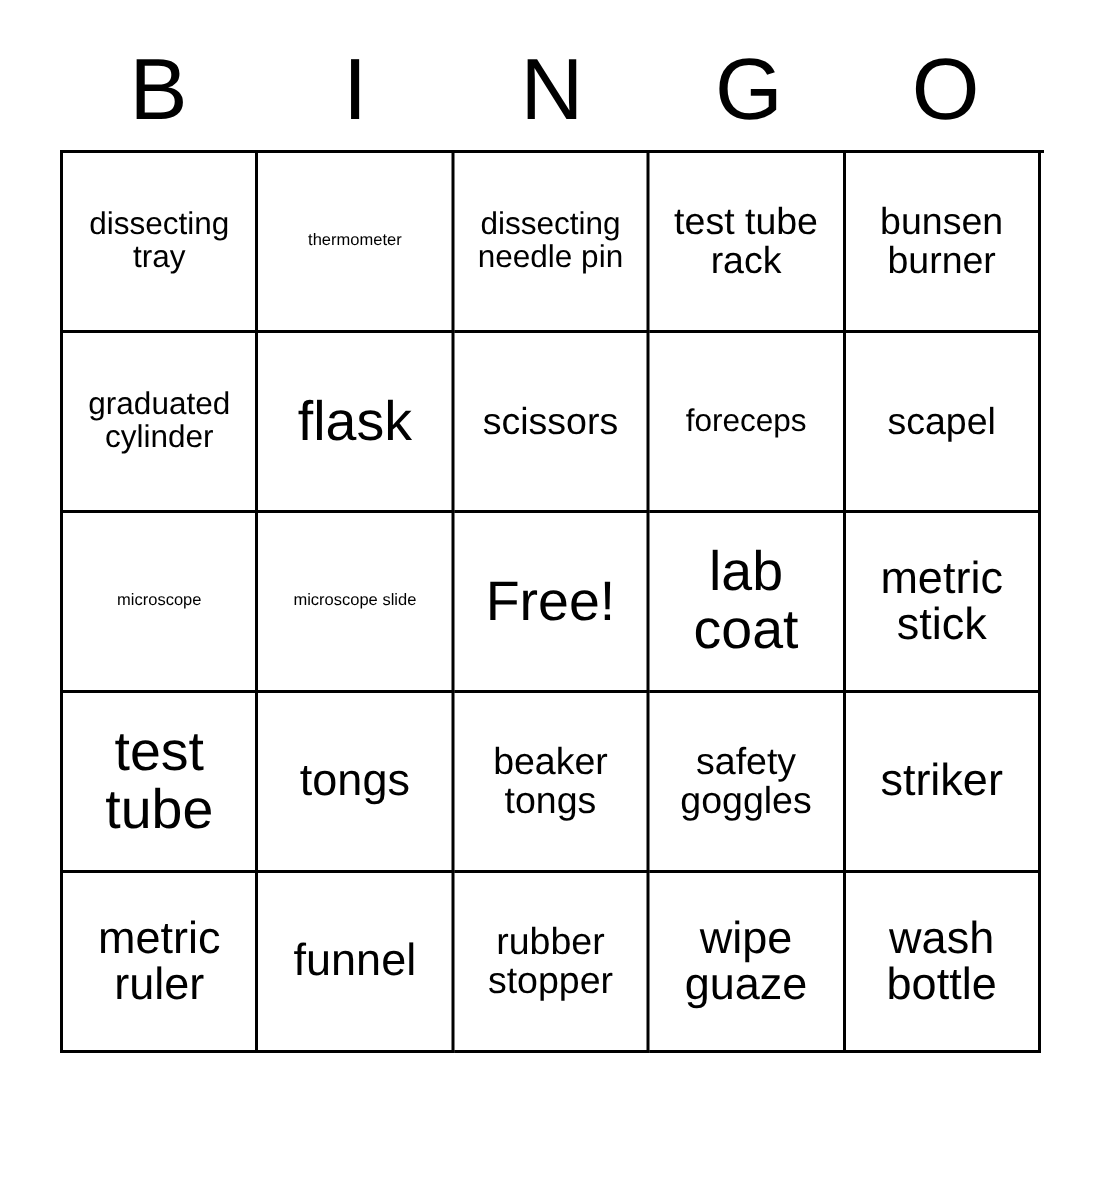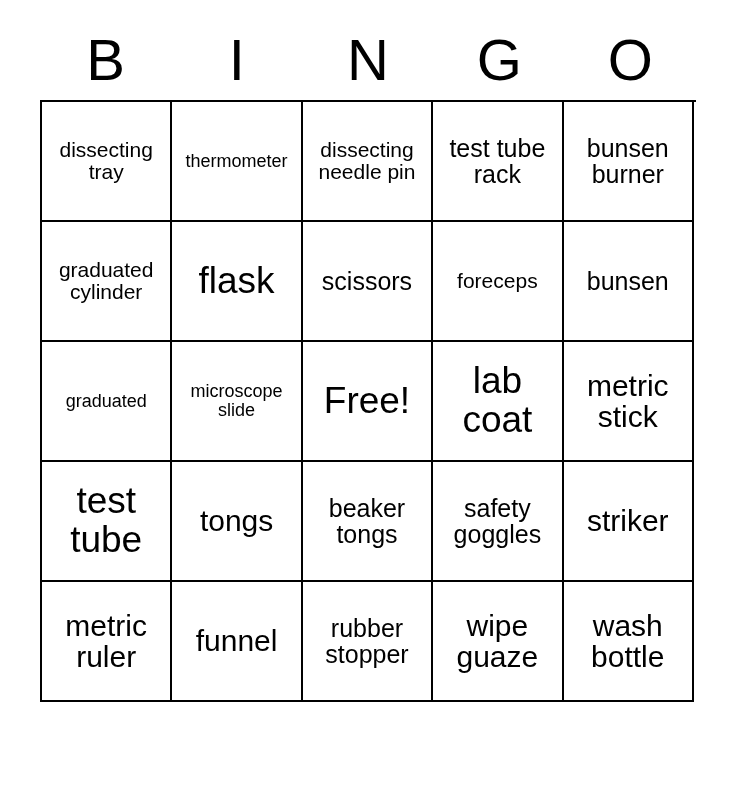--- a/index.html
+++ b/index.html
@@ -56,21 +56,21 @@
     padding: 2px;
     overflow: hidden;
   }
   .cell span {
     display: block;
     width: 100%;
     line-height: 1.05;
     word-wrap: break-word;
   }
   
-  .fs-xs span { font-size: 18px; }
+  .fs-xs span { font-size: 11px; }
   .fs-s  span { font-size: 21px; }
   .fs-m  span { font-size: 25px; }
   .fs-l  span { font-size: 30px; }
   .fs-xl span { font-size: 37px; }
 </style>
 </head>
 <body>
 
 <div class="card">
   <div class="header">
@@ -108,27 +108,27 @@
       <div class="cell fs-xl">
           <span>flask</span>
         </div>
       <div class="cell fs-m">
           <span>scissors</span>
         </div>
       <div class="cell fs-s">
           <span>foreceps</span>
         </div>
       <div class="cell fs-m">
-          <span>bunsen</span>
+          <span>scapel</span>
         </div>
     </div>
 
     <div class="row">
       <div class="cell fs-xs">
-          <span>graduated</span>
+          <span>microscope</span>
         </div>
       <div class="cell fs-xs">
           <span>microscope slide</span>
         </div>
       <div class="cell fs-xl">
           <span>Free!</span>
         </div>
       <div class="cell fs-xl">
           <span>lab coat</span>
         </div>

